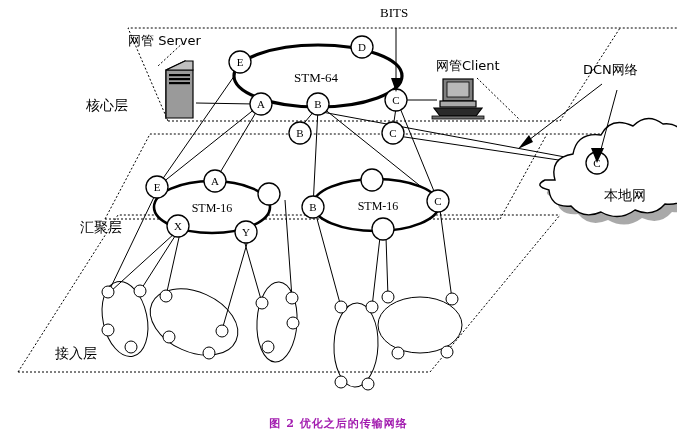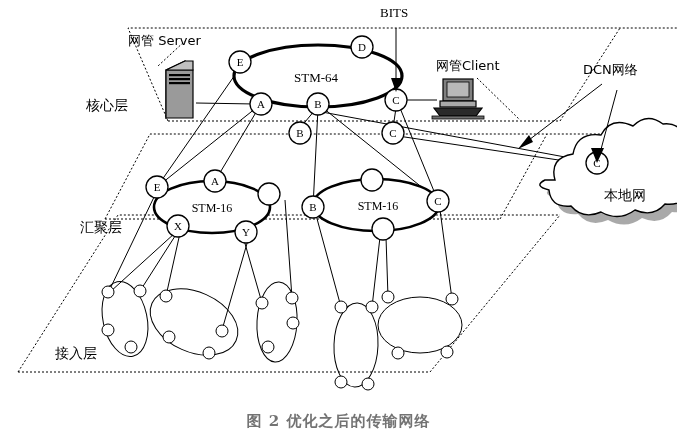--- a/index.html
+++ b/index.html
@@ -14,21 +14,21 @@
               font-size:12px;fill:#000;text-anchor:middle;}
   .plane{fill:none;stroke:#000;stroke-width:1;stroke-dasharray:2,2;}
   .link{fill:none;stroke:#000;stroke-width:1;}
   .ring-core{fill:#fff;stroke:#000;stroke-width:3.2;}
   .ring-aggr{fill:#fff;stroke:#000;stroke-width:2.6;}
   .ring-acc{fill:none;stroke:#000;stroke-width:1;}
   .node{fill:#fff;stroke:#000;stroke-width:1.3;}
   .node-small{fill:#fff;stroke:#000;stroke-width:1;}
   .caption{position:absolute;left:0;bottom:6px;width:677px;text-align:center;
            font-family:"DejaVu Serif","Liberation Serif",serif;
-           font-size:15px;font-weight:bold;color:#737373;letter-spacing:1px;}
+           font-size:11px;font-weight:bold;color:#a21caf;letter-spacing:1px;}
   .txt-cn{font-family:"DejaVu Sans","Liberation Sans",sans-serif;}
 </style>
 </head>
 <body>
 
 <div id="root">
 
   <svg id="diagram" viewBox="0 0 677 437">
 
     <g>

